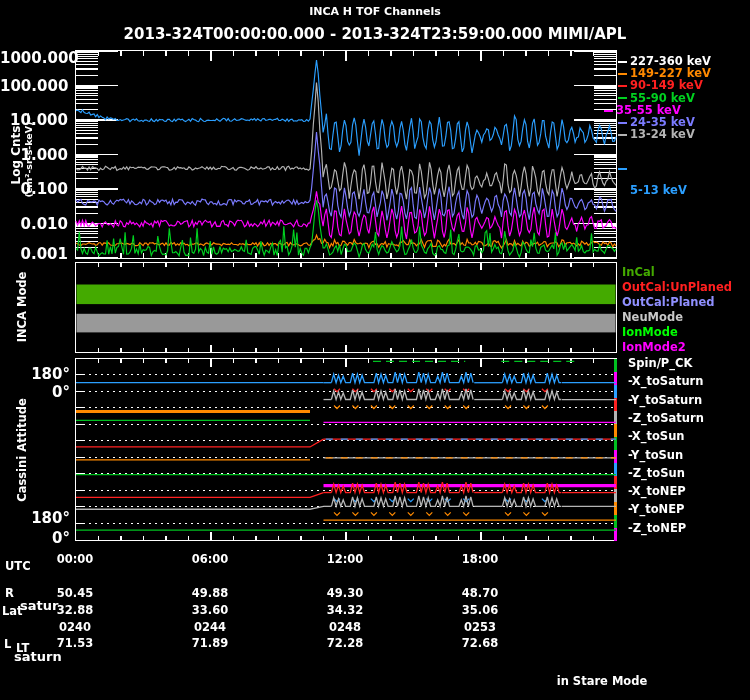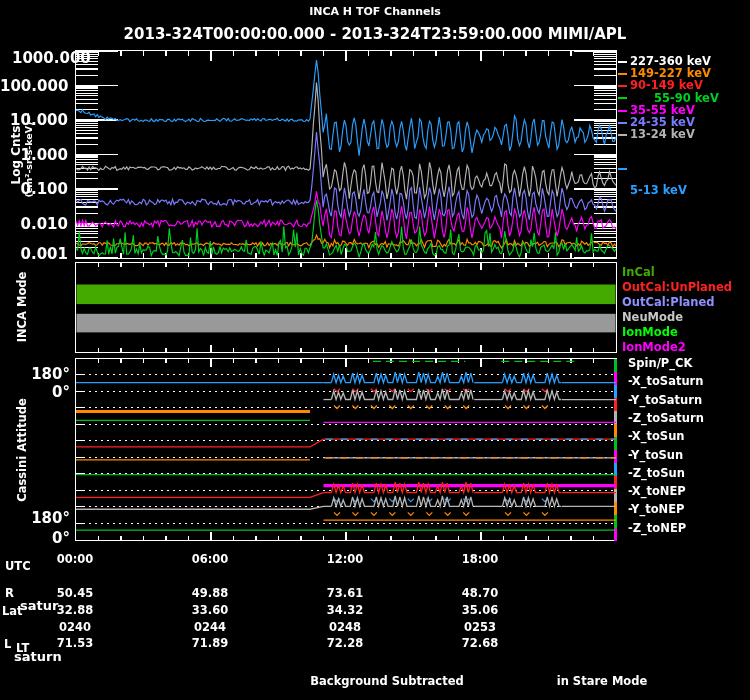--- a/index.html
+++ b/index.html
@@ -22,21 +22,21 @@
 
 <div id="stage">
   <div class="abs ctr t15" style="left:0;top:5px;width:750px;">INCA H TOF Channels</div>
   <div class="abs ctr t10" style="left:0;top:27px;width:750px;">2013-324T00:00:00.000 - 2013-324T23:59:00.000 MIMI/APL</div>
 
   <div class="abs rot ctr" style="left:21px;top:155px;">
     <div style="font-size:12px;">Log Cnts</div>
     <div style="font-size:9.5px;">(cm²-sr-s-keV)⁻¹</div>
   </div>
   <div id="tof-yticks" class="abs">
-      <div class="rgt t10" style="position: absolute; left: 0px; top: 51px; width: 68px; padding-left: 12px;">1000.000</div>
+      <div class="rgt t10" style="position: absolute; left: 0px; top: 51px; width: 68px;">1000.000</div>
       <div class="rgt t10" style="position: absolute; left: 0px; top: 78.5px; width: 68px;">100.000</div>
       <div class="rgt t10" style="position: absolute; left: 0px; top: 113px; width: 68px;">10.000</div>
       <div class="rgt t10" style="position: absolute; left: 0px; top: 147.5px; width: 68px;">1.000</div>
       <div class="rgt t10" style="position: absolute; left: 0px; top: 182px; width: 68px;">0.100</div>
       <div class="rgt t10" style="position: absolute; left: 0px; top: 216.5px; width: 68px;">0.010</div>
       <div class="rgt t10" style="position: absolute; left: 0px; top: 247px; width: 68px;">0.001</div>
     </div>
   <svg id="svg-tof" class="abs" style="left:75px;top:50px;" width="542" height="209">
       <g shape-rendering="crispEdges" stroke="#FFF" stroke-width="1.2">
         <rect x="0.8" y="0.8" width="540.4" height="207.4" fill="none"></rect>
@@ -210,25 +210,25 @@
         <div class="t11" style="color: rgb(43, 159, 255); margin-top: 44px;">5-13 keV</div>
       </div>
       <div class="lgitem t11" style="left: 618px; top: 129.2px;">
         <div class="lgdash" style="background: rgb(180, 180, 180);"></div>
         <div class="t11" style="color: rgb(180, 180, 180);">13-24 keV</div>
       </div>
       <div class="lgitem t11" style="left: 618px; top: 117px;">
         <div class="lgdash" style="background: rgb(123, 123, 255);"></div>
         <div class="t11" style="color: rgb(123, 123, 255);">24-35 keV</div>
       </div>
-      <div class="lgitem t11" style="left: 618px; top: 104.8px;">
+      <div class="lgitem t11" style="left: 604px; top: 104.8px;">
         <div class="lgdash" style="background: rgb(255, 0, 255);"></div>
         <div class="t11" style="color: rgb(255, 0, 255);">35-55 keV</div>
       </div>
-      <div class="lgitem t11" style="left: 618px; top: 92.6px; gap: 24px;">
+      <div class="lgitem t11" style="left: 618px; top: 92.6px;">
         <div class="lgdash" style="background: rgb(0, 208, 32);"></div>
         <div class="t11" style="color: rgb(0, 208, 32);">55-90 keV</div>
       </div>
       <div class="lgitem t11" style="left: 618px; top: 80.4px;">
         <div class="lgdash" style="background: rgb(255, 32, 32);"></div>
         <div class="t11" style="color: rgb(255, 32, 32);">90-149 keV</div>
       </div>
       <div class="lgitem t11" style="left: 618px; top: 68.2px;">
         <div class="lgdash" style="background: rgb(255, 138, 0);"></div>
         <div class="t11" style="color: rgb(255, 138, 0);">149-227 keV</div>
@@ -526,35 +526,34 @@
       <div class="ctr t11" style="position: absolute; left: 30px; top: 554px; width: 90px;">00:00</div>
       <div class="ctr t11" style="position: absolute; left: 165px; top: 554px; width: 90px;">06:00</div>
       <div class="ctr t11" style="position: absolute; left: 300px; top: 554px; width: 90px;">12:00</div>
       <div class="ctr t11" style="position: absolute; left: 435px; top: 554px; width: 90px;">18:00</div>
     </div>
   <div id="ephem-table" class="abs">
       <div class="t11" style="position: absolute; left: 5px; top: 588px;">R</div>
       <div class="t9" style="position: absolute; left: 20px; top: 599px;">satur</div>
       <div class="ctr t11" style="position: absolute; left: 30px; top: 588px; width: 90px;">50.45</div>
       <div class="ctr t11" style="position: absolute; left: 165px; top: 588px; width: 90px;">49.88</div>
-      <div class="ctr t11" style="position: absolute; left: 300px; top: 588px; width: 90px;">73.61</div>
+      <div class="ctr t11" style="position: absolute; left: 300px; top: 588px; width: 90px;">49.30</div>
       <div class="ctr t11" style="position: absolute; left: 435px; top: 588px; width: 90px;">48.70</div>
       <div class="t11" style="position: absolute; left: 2px; top: 606px;">Lat</div>
       <div class="ctr t11" style="position: absolute; left: 30px; top: 605px; width: 90px;">32.88</div>
       <div class="ctr t11" style="position: absolute; left: 165px; top: 605px; width: 90px;">33.60</div>
       <div class="ctr t11" style="position: absolute; left: 300px; top: 605px; width: 90px;">34.32</div>
       <div class="ctr t11" style="position: absolute; left: 435px; top: 605px; width: 90px;">35.06</div>
       <div class="t11" style="position: absolute; left: 16px; top: 623px; margin-top: 20px;">LT</div>
       <div class="ctr t11" style="position: absolute; left: 30px; top: 622px; width: 90px;">0240</div>
       <div class="ctr t11" style="position: absolute; left: 165px; top: 622px; width: 90px;">0244</div>
       <div class="ctr t11" style="position: absolute; left: 300px; top: 622px; width: 90px;">0248</div>
       <div class="ctr t11" style="position: absolute; left: 435px; top: 622px; width: 90px;">0253</div>
       <div class="t11" style="position: absolute; left: 4px; top: 639px;">L</div>
       <div class="t9" style="position: absolute; left: 14px; top: 650px;">saturn</div>
       <div class="ctr t11" style="position: absolute; left: 30px; top: 638px; width: 90px;">71.53</div>
       <div class="ctr t11" style="position: absolute; left: 165px; top: 638px; width: 90px;">71.89</div>
       <div class="ctr t11" style="position: absolute; left: 300px; top: 638px; width: 90px;">72.28</div>
       <div class="ctr t11" style="position: absolute; left: 435px; top: 638px; width: 90px;">72.68</div>
     </div>
 
-  <div class="abs ctr t11" style="left:287px;top:676px;width:200px;">Background Subtracted</div>
   <div class="abs ctr t11" style="left:542px;top:676px;width:120px;">in Stare Mode</div>
 </div>
 
 </body></html>

